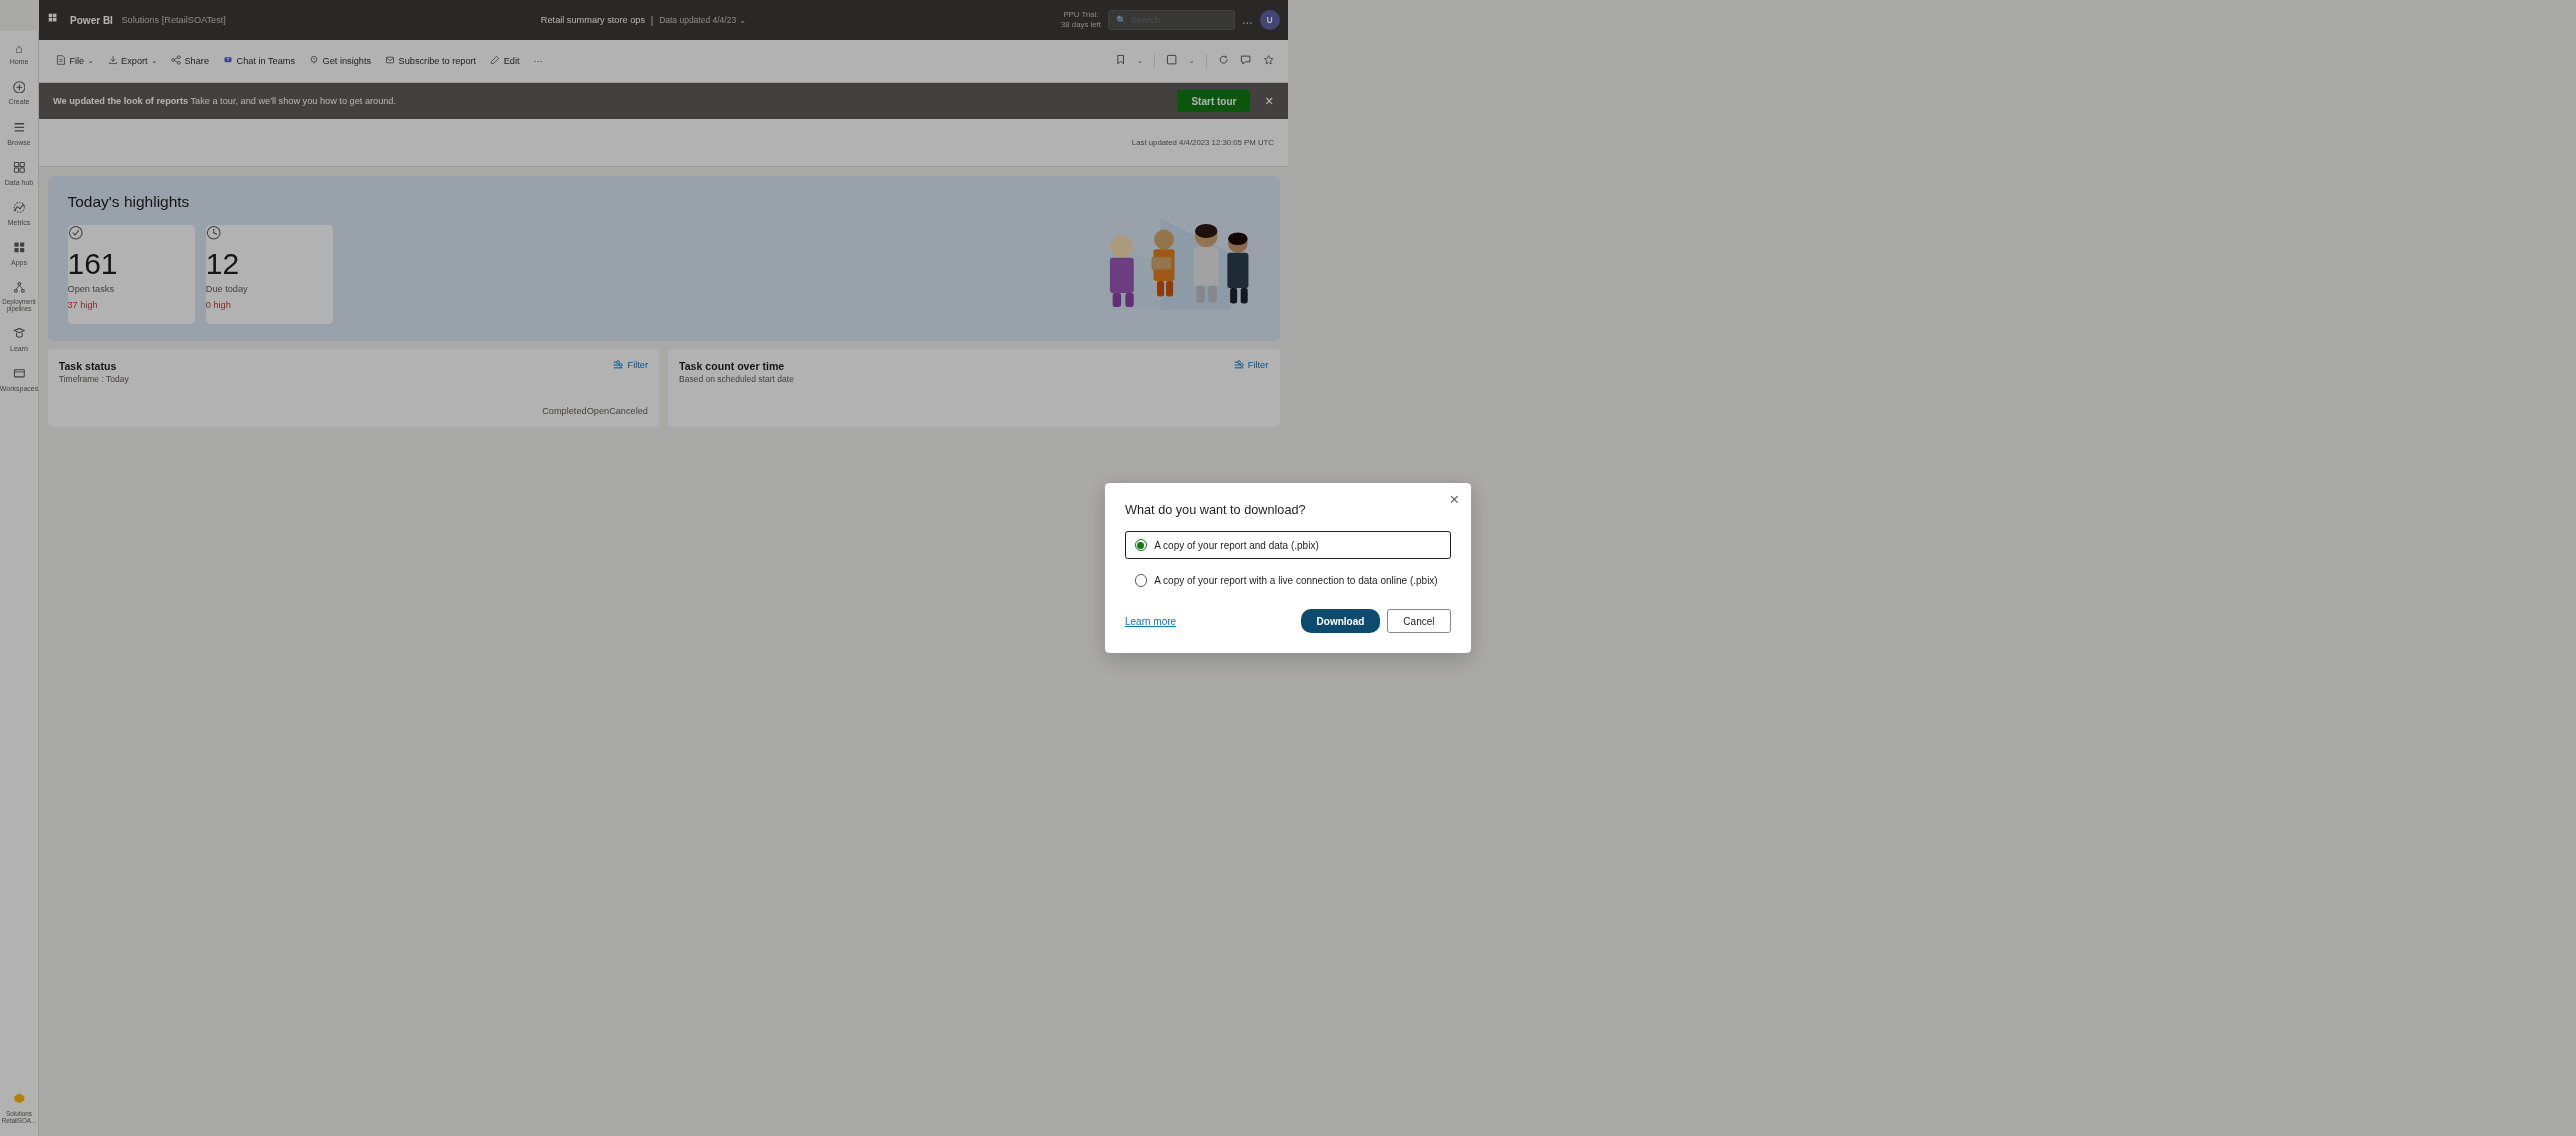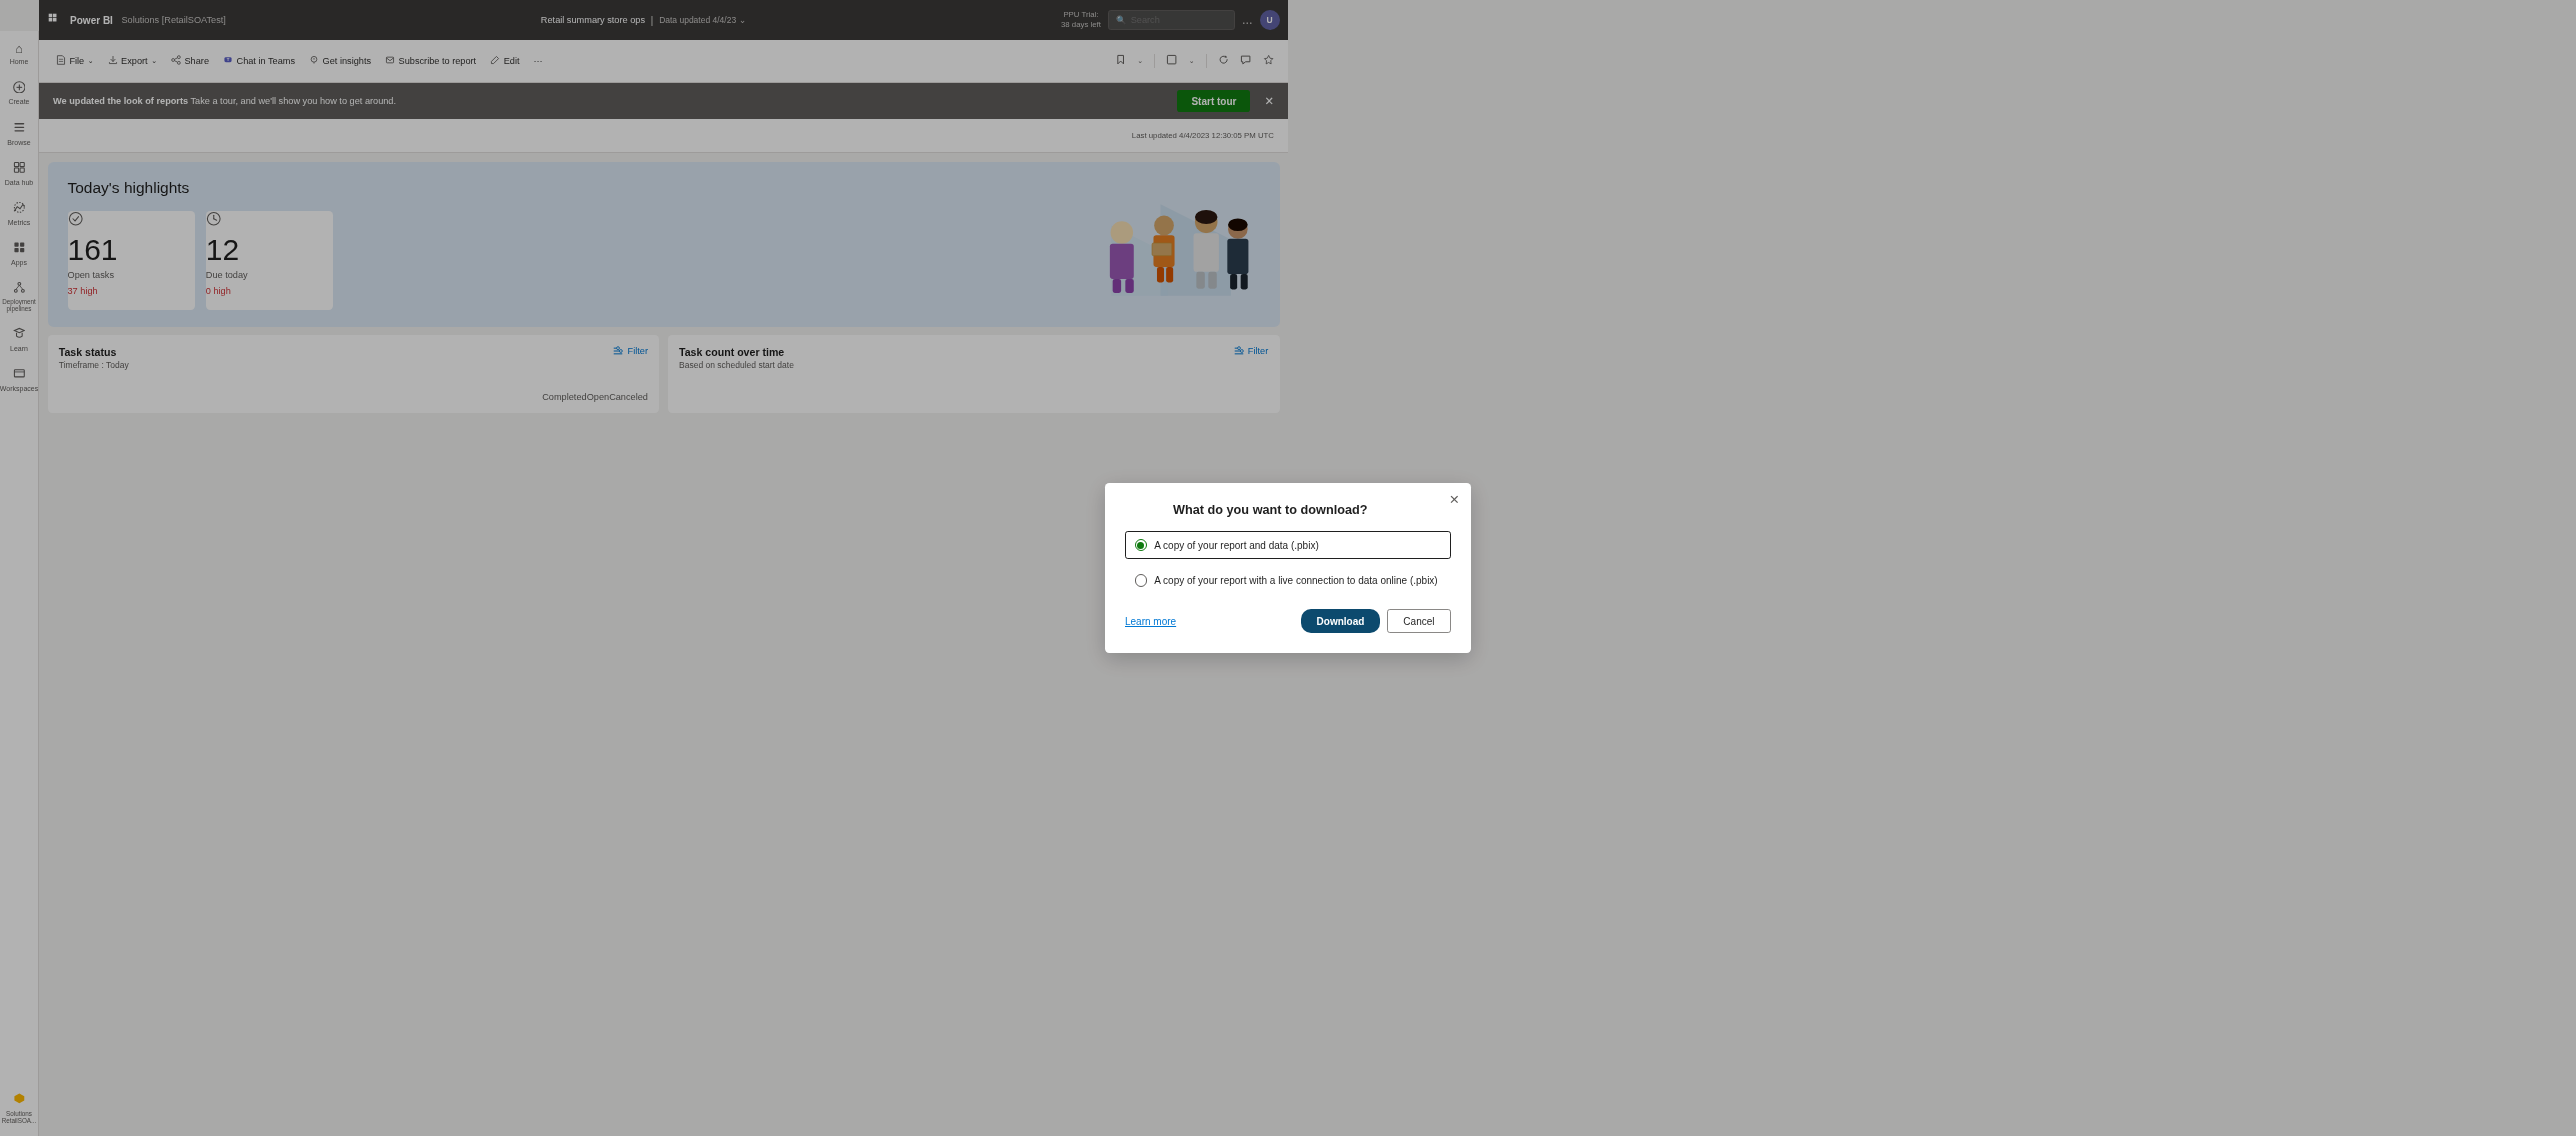--- a/index.html
+++ b/index.html
@@ -48,21 +48,21 @@
     .banner-text { color: #fff; font-size: 9.2px; flex: 1; }
     .banner-text strong { font-weight: 600; }
     .start-tour-btn {
       background: #107c10; color: #fff; border: none; border-radius: 2.8px; padding: 5.6px 14px;
       font-size: 10px; font-weight: 600; cursor: pointer; white-space: nowrap;
     }
     .banner-close { color: #fff; font-size: 11.3px; cursor: pointer; margin-left: 8.5px; }
 
     
     .last-updated-bar {
-      text-align: right; padding: 12px 14px; background: #fff; font-size: 7.8px; color: #605e5c;
+      text-align: right; padding: 19px 14px; background: #fff; font-size: 7.8px; color: #605e5c;
       border-bottom: 0.7px solid #e1dfdd;
     }
 
     
     .main-content { background: #f3f2f1; position: relative; }
 
     
     .highlights-section {
       background: #dce9f5; margin: 8.5px; border-radius: 5.6px; padding: 17px 20px; position: relative; overflow: hidden;
     }
@@ -109,21 +109,21 @@
 
     
     .modal-overlay {
       position: fixed; top: 0; left: 0; right: 0; bottom: 0; background: rgba(0,0,0,0.3); z-index: 100;
       display: flex; align-items: center; justify-content: center;
     }
     .modal {
       background: #fff; border-radius: 4.2px; width: 366px; padding: 20px; position: relative;
       box-shadow: 0 5.6px 22.6px rgba(0,0,0,0.2);
     }
-    .modal-title { font-size: 12.7px; font-weight: 700; color: #1f1f1f; margin-bottom: 14px; margin-left: 48px; }
+    .modal-title { font-size: 12.7px; font-weight: 400; color: #1f1f1f; margin-bottom: 14px; }
     .modal-close {
       position: absolute; top: 11.3px; right: 11.3px; background: none; border: none; font-size: 12.7px;
       color: #605e5c; cursor: pointer; line-height: 1;
     }
     .radio-option {
       display: flex; align-items: center; gap: 7px; padding: 7px 8.5px; border-radius: 2.8px;
       margin-bottom: 7px; cursor: pointer; font-size: 10px; color: #1f1f1f; border: 1.4px solid transparent;
     }
     .radio-option.selected { border-color: #1f1f1f; border-radius: 2.8px; }
     .radio-circle {

